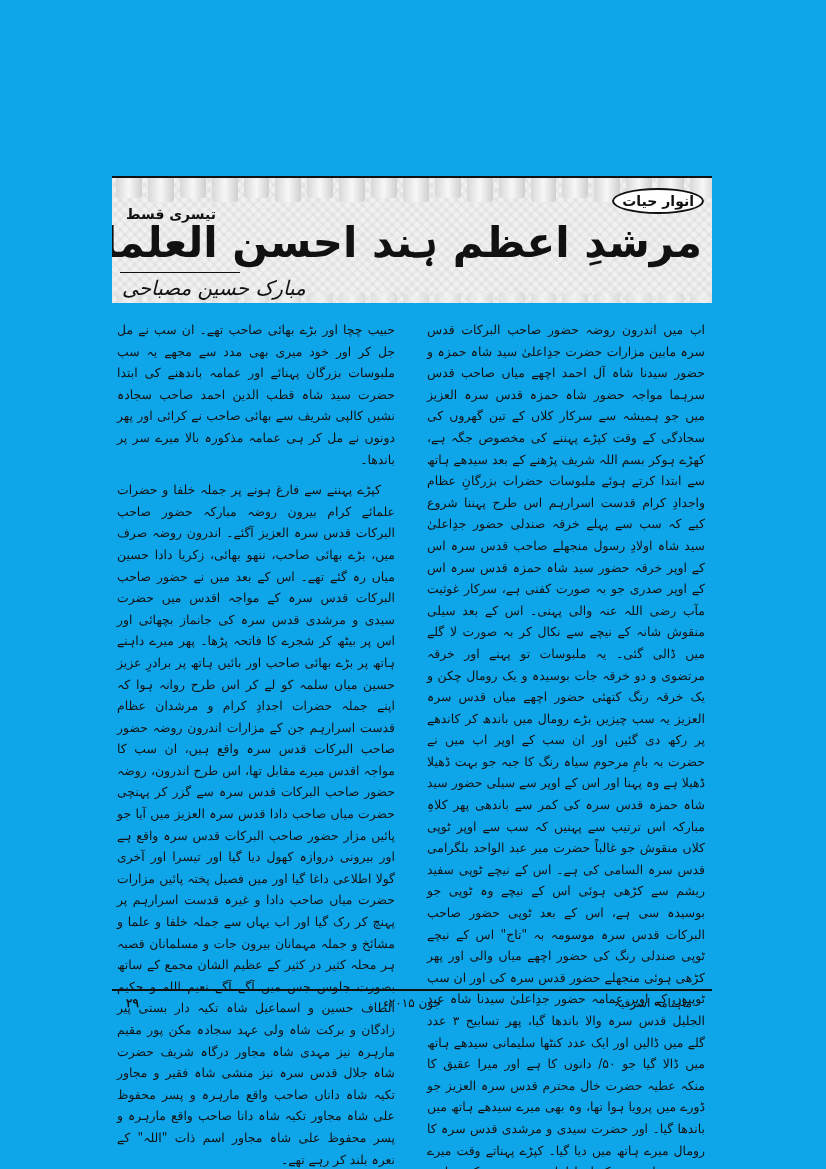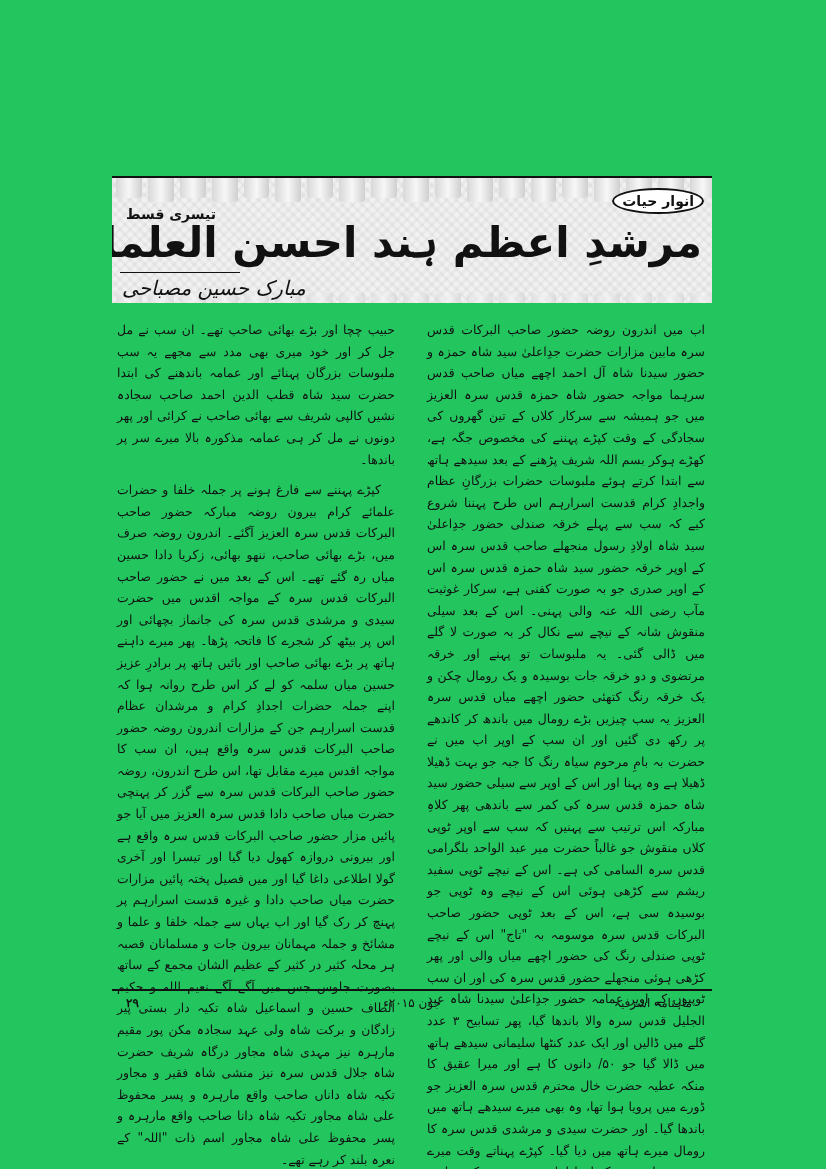--- a/index.html
+++ b/index.html
@@ -1,18 +1,18 @@
 <!DOCTYPE html>
 <html><head>
   <meta charset="utf-8">
   <style>
     html, body { margin: 0; padding: 0; background: #ffffff; }
     body { width: 826px; height: 1169px; position: relative; overflow: hidden;
            font-family: "DejaVu Sans", sans-serif; color: #111; }
-    .page { position: absolute; left: 0; top: 0; width: 826px; height: 1169px; background: #22c55e; }
+    .page { position: absolute; left: 0; top: 0; width: 826px; height: 1169px; background: #0ea5e9; }
 
     
     .top-rule { position: absolute; left: 112px; top: 176px; width: 600px; height: 2px; background: #111; }
     .header-band { position: absolute; left: 112px; top: 178px; width: 600px; height: 125px;
       background-color: #f1f1f1;
       background-image:
         repeating-linear-gradient(45deg, rgba(0,0,0,0.035) 0 3px, rgba(255,255,255,0) 3px 7px),
         repeating-linear-gradient(-45deg, rgba(0,0,0,0.03) 0 3px, rgba(255,255,255,0) 3px 7px);
       overflow: hidden; }
     .band-tiles { position: absolute; left: 0; top: 0; width: 100%; height: 24px; display: flex; gap: 6px; padding-left: 4px; }

